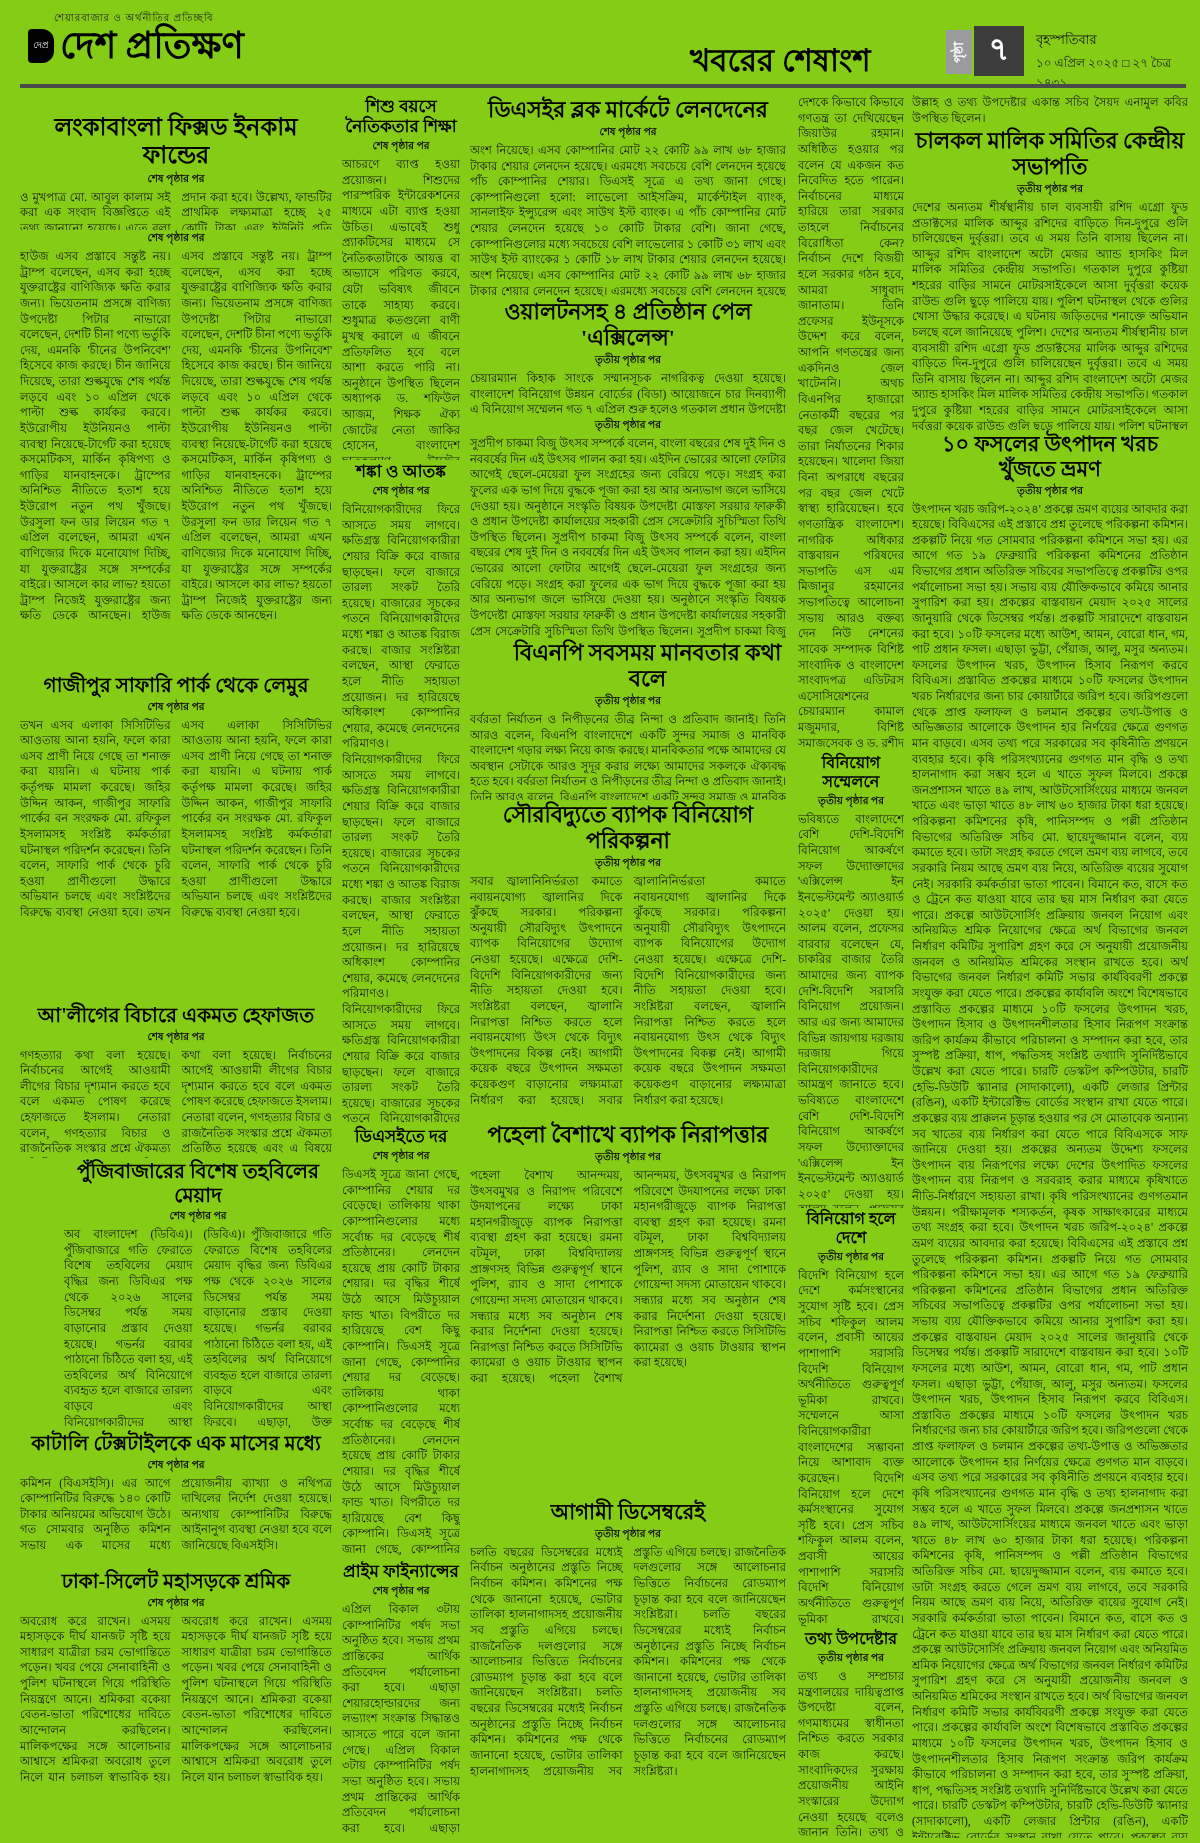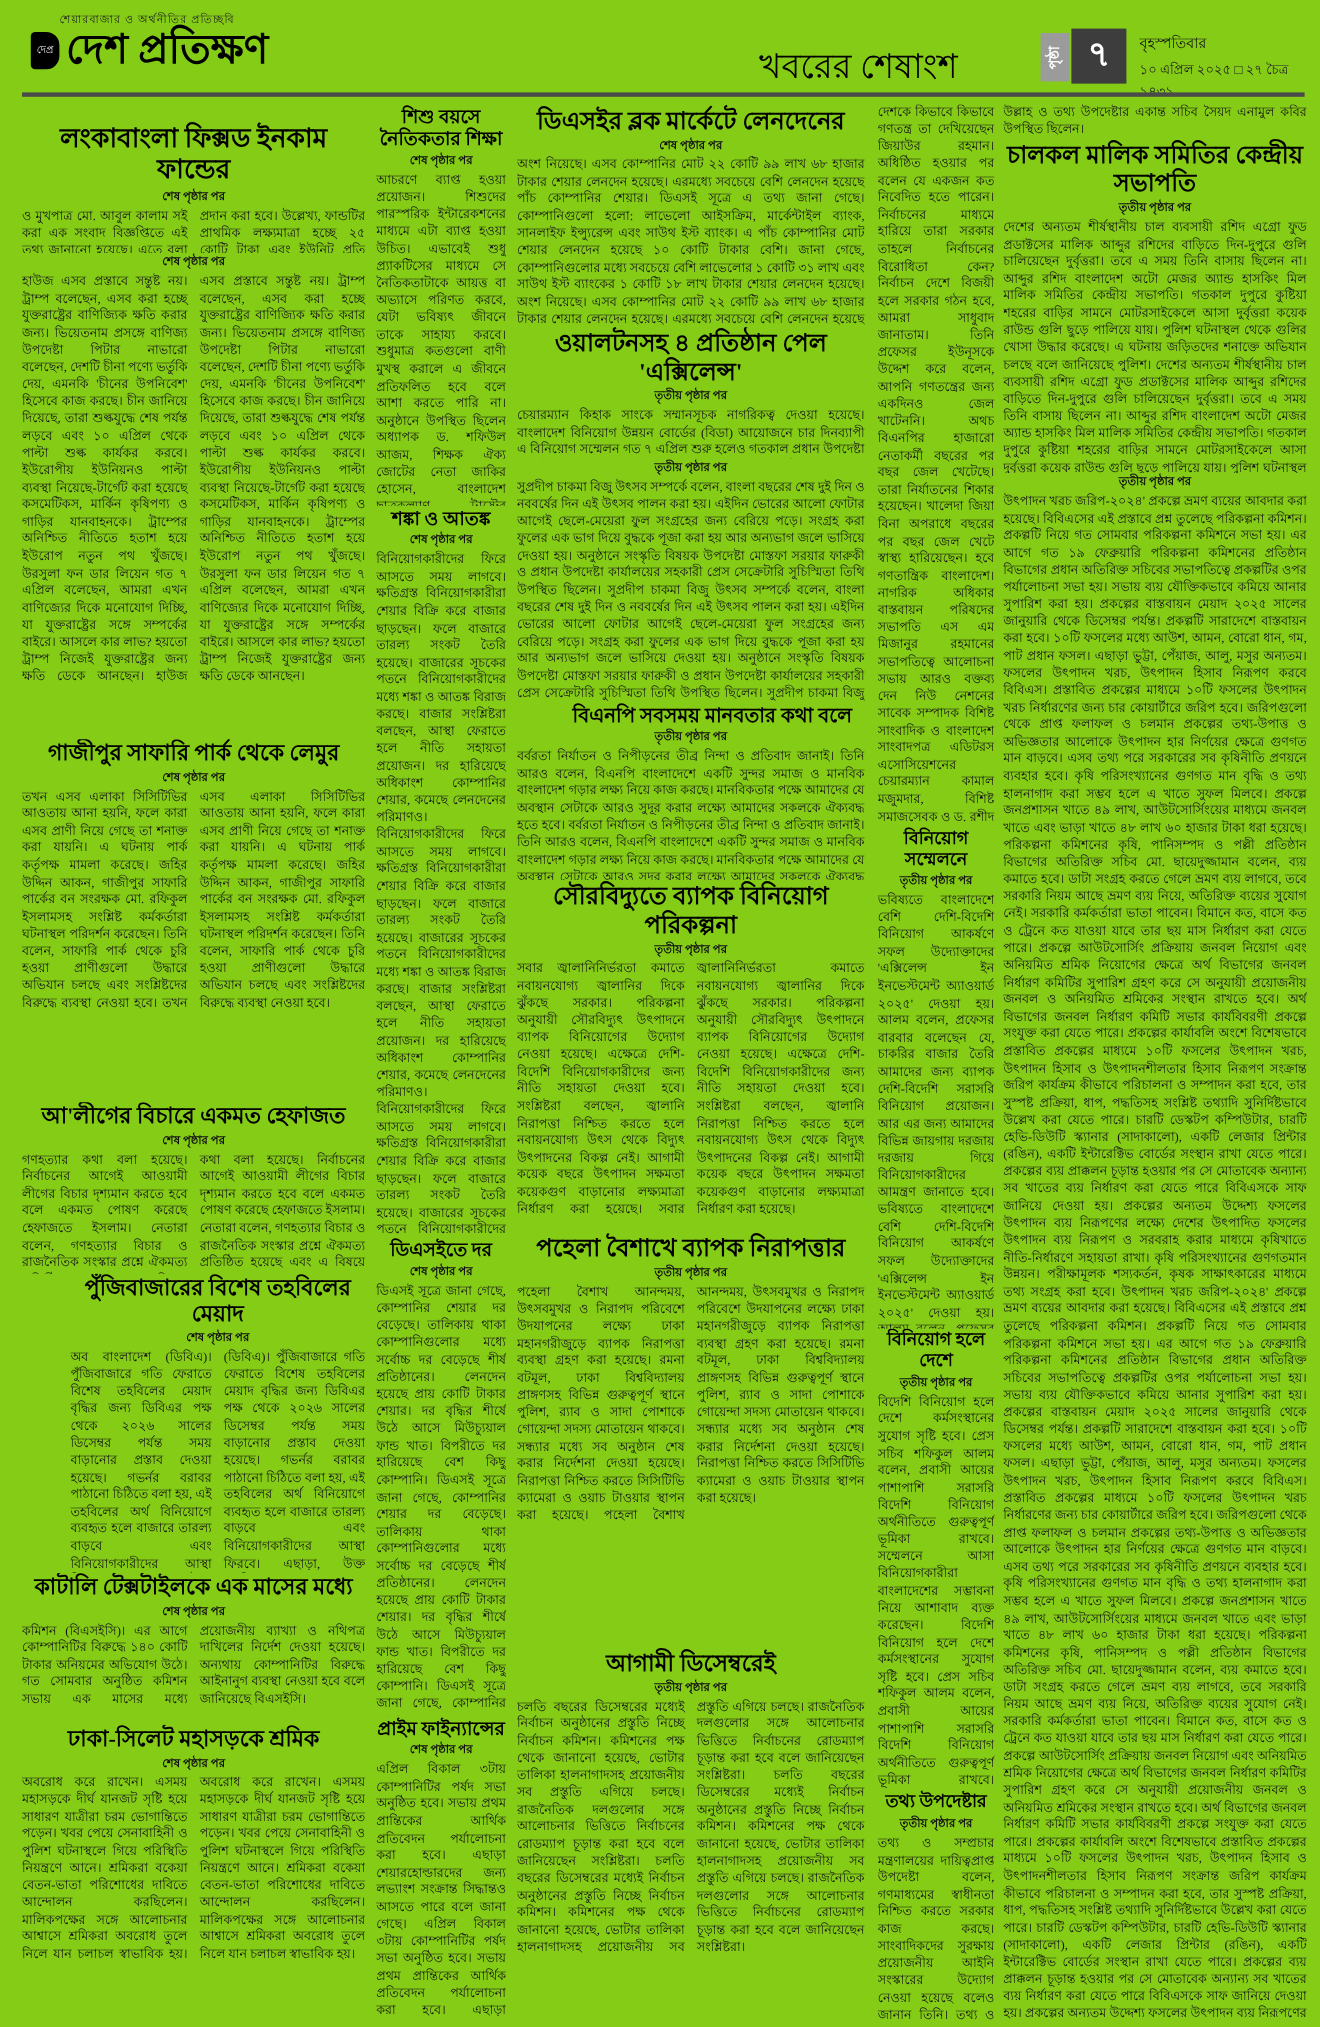--- a/index.html
+++ b/index.html
@@ -6,21 +6,21 @@
   #page{position:relative;width:1200px;height:1843px;background:#84cc16;margin:0 auto;
         font-family:"Liberation Serif","DejaVu Serif",serif;color:#141414;overflow:hidden;}
   
   #masthead{position:absolute;left:0;top:0;width:1200px;height:88px;}
   #logo-wrap{position:absolute;left:28px;top:10px;}
   #logo-tagline{font-size:10px;letter-spacing:1px;color:#222;margin-left:26px;}
   #logo-row{display:flex;align-items:center;gap:6px;}
   #logo-mark{width:26px;height:34px;background:#000;border-radius:4px 12px 12px 4px;
              color:#fff;font-size:9px;display:flex;align-items:center;justify-content:center;}
   #logo-text{font-size:37px;font-weight:bold;color:#000;line-height:1;}
-  #section-title{position:absolute;left:690px;top:36px;font-size:31px;font-weight:normal;color:#000;}
+  #section-title{position:absolute;left:690px;top:36px;font-size:31px;font-weight:bold;color:#000;}
   #page-label-box{position:absolute;left:946px;top:30px;width:26px;height:44px;background:#9b9b9b;
                   color:#fff;display:flex;align-items:center;justify-content:center;
                   writing-mode:vertical-rl;transform:rotate(180deg);font-size:13px;font-weight:bold;}
   #page-number-box{position:absolute;left:974px;top:26px;width:50px;height:50px;background:#3d3d3d;
                    color:#fff;display:flex;align-items:center;justify-content:center;
                    font-size:32px;font-weight:bold;}
   #day-date{position:absolute;left:1036px;top:30px;}
   #day{font-size:13px;font-weight:normal;color:#111;}
   #date{font-size:12px;color:#222;margin-top:3px;}
   #masthead-rule{position:absolute;left:20px;top:84px;width:1166px;height:4px;background:#4a4a4a;}
@@ -122,21 +122,21 @@
         <div class="article" style="height: 120px;">
           <div class="headline" style="font-size: 22px;">ওয়ালটনসহ ৪ প্রতিষ্ঠান পেল 'এক্সিলেন্স'</div>
           <div class="continued">তৃতীয় পৃষ্ঠার পর</div>
           <div class="body-text">চেয়ারম্যান কিহাক সাংকে সম্মানসূচক নাগরিকত্ব দেওয়া হয়েছে। বাংলাদেশ বিনিয়োগ উন্নয়ন বোর্ডের (বিডা) আয়োজনে চার দিনব্যাপী এ বিনিয়োগ সম্মেলন গত ৭ এপ্রিল শুরু হলেও গতকাল প্রধান উপদেষ্টা আনুষ্ঠানিকভাবে উদ্বোধন ঘোষণা করেন। চার দিনব্যাপী এ সম্মেলনে পাঁচটি খাতকে অগ্রাধিকার দেওয়া হচ্ছে। সেগুলো- নবায়নযোগ্য জ্বালানি, ডিজিটাল ইকোনমি, টেক্সটাইল ও অ্যাপারেল, স্বাস্থ্য ও ফার্মাসিউটিক্যালস এবং কৃষি প্রক্রিয়াজাতকরণ। চেয়ারম্যান কিহাক সাংকে সম্মানসূচক নাগরিকত্ব দেওয়া হয়েছে। বাংলাদেশ বিনিয়োগ উন্নয়ন বোর্ডের (বিডা) আয়োজনে চার দিনব্যাপী এ বিনিয়োগ সম্মেলন গত ৭ এপ্রিল শুরু হলেও গতকাল প্রধান উপদেষ্টা আনুষ্ঠানিকভাবে উদ্বোধন ঘোষণা করেন। চার দিনব্যাপী এ সম্মেলনে পাঁচটি খাতকে অগ্রাধিকার দেওয়া হচ্ছে। সেগুলো- নবায়নযোগ্য জ্বালানি, ডিজিটাল ইকোনমি, টেক্সটাইল ও অ্যাপারেল, স্বাস্থ্য ও ফার্মাসিউটিক্যালস এবং কৃষি প্রক্রিয়াজাতকরণ।</div>
         </div>
         <div class="article" style="height: 221px;">
           <div class="continued">তৃতীয় পৃষ্ঠার পর</div>
           <div class="body-text">সুপ্রদীপ চাকমা বিজু উৎসব সম্পর্কে বলেন, বাংলা বছরের শেষ দুই দিন ও নববর্ষের দিন এই উৎসব পালন করা হয়। এইদিন ভোরের আলো ফোটার আগেই ছেলে-মেয়েরা ফুল সংগ্রহের জন্য বেরিয়ে পড়ে। সংগ্রহ করা ফুলের এক ভাগ দিয়ে বুদ্ধকে পূজা করা হয় আর অন্যভাগ জলে ভাসিয়ে দেওয়া হয়। অনুষ্ঠানে সংস্কৃতি বিষয়ক উপদেষ্টা মোস্তফা সরয়ার ফারুকী ও প্রধান উপদেষ্টা কার্যালয়ের সহকারী প্রেস সেক্রেটারি সুচিস্মিতা তিথি উপস্থিত ছিলেন। সুপ্রদীপ চাকমা বিজু উৎসব সম্পর্কে বলেন, বাংলা বছরের শেষ দুই দিন ও নববর্ষের দিন এই উৎসব পালন করা হয়। এইদিন ভোরের আলো ফোটার আগেই ছেলে-মেয়েরা ফুল সংগ্রহের জন্য বেরিয়ে পড়ে। সংগ্রহ করা ফুলের এক ভাগ দিয়ে বুদ্ধকে পূজা করা হয় আর অন্যভাগ জলে ভাসিয়ে দেওয়া হয়। অনুষ্ঠানে সংস্কৃতি বিষয়ক উপদেষ্টা মোস্তফা সরয়ার ফারুকী ও প্রধান উপদেষ্টা কার্যালয়ের সহকারী প্রেস সেক্রেটারি সুচিস্মিতা তিথি উপস্থিত ছিলেন। সুপ্রদীপ চাকমা বিজু উৎসব সম্পর্কে বলেন, বাংলা বছরের শেষ দুই দিন ও নববর্ষের দিন এই উৎসব পালন করা হয়। এইদিন ভোরের আলো ফোটার আগেই ছেলে-মেয়েরা ফুল সংগ্রহের জন্য বেরিয়ে পড়ে। সংগ্রহ করা ফুলের এক ভাগ দিয়ে বুদ্ধকে পূজা করা হয় আর অন্যভাগ জলে ভাসিয়ে দেওয়া হয়। অনুষ্ঠানে সংস্কৃতি বিষয়ক উপদেষ্টা মোস্তফা সরয়ার ফারুকী ও প্রধান উপদেষ্টা কার্যালয়ের সহকারী প্রেস সেক্রেটারি সুচিস্মিতা তিথি উপস্থিত ছিলেন।</div>
         </div>
         <div class="article" style="height: 162px;">
-          <div class="headline" style="font-size: 18px; margin-left: 39px;">বিএনপি সবসময় মানবতার কথা বলে</div>
+          <div class="headline" style="font-size: 22px; margin-left: 39px;">বিএনপি সবসময় মানবতার কথা বলে</div>
           <div class="continued">তৃতীয় পৃষ্ঠার পর</div>
           <div class="body-text">বর্বরতা নির্যাতন ও নিপীড়নের তীব্র নিন্দা ও প্রতিবাদ জানাই। তিনি আরও বলেন, বিএনপি বাংলাদেশে একটি সুন্দর সমাজ ও মানবিক বাংলাদেশ গড়ার লক্ষ্য নিয়ে কাজ করছে। মানবিকতার পক্ষে আমাদের যে অবস্থান সেটাকে আরও সুদূর করার লক্ষ্যে আমাদের সকলকে ঐক্যবদ্ধ হতে হবে। বর্বরতা নির্যাতন ও নিপীড়নের তীব্র নিন্দা ও প্রতিবাদ জানাই। তিনি আরও বলেন, বিএনপি বাংলাদেশে একটি সুন্দর সমাজ ও মানবিক বাংলাদেশ গড়ার লক্ষ্য নিয়ে কাজ করছে। মানবিকতার পক্ষে আমাদের যে অবস্থান সেটাকে আরও সুদূর করার লক্ষ্যে আমাদের সকলকে ঐক্যবদ্ধ হতে হবে। বর্বরতা নির্যাতন ও নিপীড়নের তীব্র নিন্দা ও প্রতিবাদ জানাই। তিনি আরও বলেন, বিএনপি বাংলাদেশে একটি সুন্দর সমাজ ও মানবিক বাংলাদেশ গড়ার লক্ষ্য নিয়ে কাজ করছে। মানবিকতার পক্ষে আমাদের যে অবস্থান সেটাকে আরও সুদূর করার লক্ষ্যে আমাদের সকলকে ঐক্যবদ্ধ হতে হবে।</div>
         </div>
         <div class="article" style="height: 320px;">
           <div class="headline" style="font-size: 22px;">সৌরবিদ্যুতে ব্যাপক বিনিয়োগ পরিকল্পনা</div>
           <div class="continued">তৃতীয় পৃষ্ঠার পর</div>
           <div class="body-text cols-2">সবার জ্বালানিনির্ভরতা কমাতে নবায়নযোগ্য জ্বালানির দিকে ঝুঁকছে সরকার। পরিকল্পনা অনুযায়ী সৌরবিদ্যুৎ উৎপাদনে ব্যাপক বিনিয়োগের উদ্যোগ নেওয়া হয়েছে। এক্ষেত্রে দেশি-বিদেশি বিনিয়োগকারীদের জন্য নীতি সহায়তা দেওয়া হবে। সংশ্লিষ্টরা বলছেন, জ্বালানি নিরাপত্তা নিশ্চিত করতে হলে নবায়নযোগ্য উৎস থেকে বিদ্যুৎ উৎপাদনের বিকল্প নেই। আগামী কয়েক বছরে উৎপাদন সক্ষমতা কয়েকগুণ বাড়ানোর লক্ষ্যমাত্রা নির্ধারণ করা হয়েছে। সবার জ্বালানিনির্ভরতা কমাতে নবায়নযোগ্য জ্বালানির দিকে ঝুঁকছে সরকার। পরিকল্পনা অনুযায়ী সৌরবিদ্যুৎ উৎপাদনে ব্যাপক বিনিয়োগের উদ্যোগ নেওয়া হয়েছে। এক্ষেত্রে দেশি-বিদেশি বিনিয়োগকারীদের জন্য নীতি সহায়তা দেওয়া হবে। সংশ্লিষ্টরা বলছেন, জ্বালানি নিরাপত্তা নিশ্চিত করতে হলে নবায়নযোগ্য উৎস থেকে বিদ্যুৎ উৎপাদনের বিকল্প নেই। আগামী কয়েক বছরে উৎপাদন সক্ষমতা কয়েকগুণ বাড়ানোর লক্ষ্যমাত্রা নির্ধারণ করা হয়েছে।</div>
         </div>
         <div class="article" style="height: 378px;">
           <div class="headline" style="font-size: 22px;">পহেলা বৈশাখে ব্যাপক নিরাপত্তার</div>
@@ -170,18 +170,19 @@
         </div>
       </div>
       <div class="band" style="left: 912px; width: 276px;">
         <div class="article" style="height: 335px;">
           <div class="pre-line">উল্লাহ ও তথ্য উপদেষ্টার একান্ত সচিব সৈয়দ এনামুল কবির উপস্থিত ছিলেন।</div>
           <div class="headline" style="font-size: 22px;">চালকল মালিক সমিতির কেন্দ্রীয় সভাপতি</div>
           <div class="continued">তৃতীয় পৃষ্ঠার পর</div>
           <div class="body-text">দেশের অন্যতম শীর্ষস্থানীয় চাল ব্যবসায়ী রশিদ এগ্রো ফুড প্রডাক্টসের মালিক আব্দুর রশিদের বাড়িতে দিন-দুপুরে গুলি চালিয়েছেন দুর্বৃত্তরা। তবে এ সময় তিনি বাসায় ছিলেন না। আব্দুর রশিদ বাংলাদেশ অটো মেজর অ্যান্ড হাসকিং মিল মালিক সমিতির কেন্দ্রীয় সভাপতি। গতকাল দুপুরে কুষ্টিয়া শহরের বাড়ির সামনে মোটরসাইকেলে আসা দুর্বৃত্তরা কয়েক রাউন্ড গুলি ছুড়ে পালিয়ে যায়। পুলিশ ঘটনাস্থল থেকে গুলির খোসা উদ্ধার করেছে। এ ঘটনায় জড়িতদের শনাক্তে অভিযান চলছে বলে জানিয়েছে পুলিশ। দেশের অন্যতম শীর্ষস্থানীয় চাল ব্যবসায়ী রশিদ এগ্রো ফুড প্রডাক্টসের মালিক আব্দুর রশিদের বাড়িতে দিন-দুপুরে গুলি চালিয়েছেন দুর্বৃত্তরা। তবে এ সময় তিনি বাসায় ছিলেন না। আব্দুর রশিদ বাংলাদেশ অটো মেজর অ্যান্ড হাসকিং মিল মালিক সমিতির কেন্দ্রীয় সভাপতি। গতকাল দুপুরে কুষ্টিয়া শহরের বাড়ির সামনে মোটরসাইকেলে আসা দুর্বৃত্তরা কয়েক রাউন্ড গুলি ছুড়ে পালিয়ে যায়। পুলিশ ঘটনাস্থল থেকে গুলির খোসা উদ্ধার করেছে। এ ঘটনায় জড়িতদের শনাক্তে অভিযান চলছে বলে জানিয়েছে পুলিশ। দেশের অন্যতম শীর্ষস্থানীয় চাল ব্যবসায়ী রশিদ এগ্রো ফুড প্রডাক্টসের মালিক আব্দুর রশিদের বাড়িতে দিন-দুপুরে গুলি চালিয়েছেন দুর্বৃত্তরা। তবে এ সময় তিনি বাসায় ছিলেন না। আব্দুর রশিদ বাংলাদেশ অটো মেজর অ্যান্ড হাসকিং মিল মালিক সমিতির কেন্দ্রীয় সভাপতি। গতকাল দুপুরে কুষ্টিয়া শহরের বাড়ির সামনে মোটরসাইকেলে আসা দুর্বৃত্তরা কয়েক রাউন্ড গুলি ছুড়ে পালিয়ে যায়। পুলিশ ঘটনাস্থল থেকে গুলির খোসা উদ্ধার করেছে। এ ঘটনায় জড়িতদের শনাক্তে অভিযান চলছে বলে জানিয়েছে পুলিশ।</div>
         </div>
         <div class="article" style="height: 1408px;">
+          <div class="headline" style="font-size: 21px;">১০ ফসলের উৎপাদন খরচ খুঁজতে ভ্রমণ</div>
           <div class="continued">তৃতীয় পৃষ্ঠার পর</div>
           <div class="body-text">উৎপাদন খরচ জরিপ-২০২৪' প্রকল্পে ভ্রমণ ব্যয়ের আবদার করা হয়েছে। বিবিএসের এই প্রস্তাবে প্রশ্ন তুলেছে পরিকল্পনা কমিশন। প্রকল্পটি নিয়ে গত সোমবার পরিকল্পনা কমিশনে সভা হয়। এর আগে গত ১৯ ফেব্রুয়ারি পরিকল্পনা কমিশনের প্রতিষ্ঠান বিভাগের প্রধান অতিরিক্ত সচিবের সভাপতিত্বে প্রকল্পটির ওপর পর্যালোচনা সভা হয়। সভায় ব্যয় যৌক্তিকভাবে কমিয়ে আনার সুপারিশ করা হয়। প্রকল্পের বাস্তবায়ন মেয়াদ ২০২৫ সালের জানুয়ারি থেকে ডিসেম্বর পর্যন্ত। প্রকল্পটি সারাদেশে বাস্তবায়ন করা হবে। ১০টি ফসলের মধ্যে আউশ, আমন, বোরো ধান, গম, পাট প্রধান ফসল। এছাড়া ভুট্টা, পেঁয়াজ, আলু, মসুর অন্যতম। ফসলের উৎপাদন খরচ, উৎপাদন হিসাব নিরূপণ করবে বিবিএস। প্রস্তাবিত প্রকল্পের মাধ্যমে ১০টি ফসলের উৎপাদন খরচ নির্ধারণের জন্য চার কোয়ার্টারে জরিপ হবে। জরিপগুলো থেকে প্রাপ্ত ফলাফল ও চলমান প্রকল্পের তথ্য-উপাত্ত ও অভিজ্ঞতার আলোকে উৎপাদন হার নির্ণয়ের ক্ষেত্রে গুণগত মান বাড়বে। এসব তথ্য পরে সরকারের সব কৃষিনীতি প্রণয়নে ব্যবহার হবে। কৃষি পরিসংখ্যানের গুণগত মান বৃদ্ধি ও তথ্য হালনাগাদ করা সম্ভব হলে এ খাতে সুফল মিলবে। প্রকল্পে জনপ্রশাসন খাতে ৪৯ লাখ, আউটসোর্সিংয়ের মাধ্যমে জনবল খাতে এবং ভাড়া খাতে ৪৮ লাখ ৬০ হাজার টাকা ধরা হয়েছে। পরিকল্পনা কমিশনের কৃষি, পানিসম্পদ ও পল্লী প্রতিষ্ঠান বিভাগের অতিরিক্ত সচিব মো. ছায়েদুজ্জামান বলেন, ব্যয় কমাতে হবে। ডাটা সংগ্রহ করতে গেলে ভ্রমণ ব্যয় লাগবে, তবে সরকারি নিয়ম আছে ভ্রমণ ব্যয় নিয়ে, অতিরিক্ত ব্যয়ের সুযোগ নেই। সরকারি কর্মকর্তারা ভাতা পাবেন। বিমানে কত, বাসে কত ও ট্রেনে কত যাওয়া যাবে তার ছয় মাস নির্ধারণ করা যেতে পারে। প্রকল্পে আউটসোর্সিং প্রক্রিয়ায় জনবল নিয়োগ এবং অনিয়মিত শ্রমিক নিয়োগের ক্ষেত্রে অর্থ বিভাগের জনবল নির্ধারণ কমিটির সুপারিশ গ্রহণ করে সে অনুযায়ী প্রয়োজনীয় জনবল ও অনিয়মিত শ্রমিকের সংস্থান রাখতে হবে। অর্থ বিভাগের জনবল নির্ধারণ কমিটি সভার কার্যবিবরণী প্রকল্পে সংযুক্ত করা যেতে পারে। প্রকল্পের কার্যাবলি অংশে বিশেষভাবে প্রস্তাবিত প্রকল্পের মাধ্যমে ১০টি ফসলের উৎপাদন খরচ, উৎপাদন হিসাব ও উৎপাদনশীলতার হিসাব নিরূপণ সংক্রান্ত জরিপ কার্যক্রম কীভাবে পরিচালনা ও সম্পাদন করা হবে, তার সুস্পষ্ট প্রক্রিয়া, ধাপ, পদ্ধতিসহ সংশ্লিষ্ট তথ্যাদি সুনির্দিষ্টভাবে উল্লেখ করা যেতে পারে। চারটি ডেস্কটপ কম্পিউটার, চারটি হেভি-ডিউটি স্ক্যানার (সাদাকালো), একটি লেজার প্রিন্টার (রঙিন), একটি ইন্টারেক্টিভ বোর্ডের সংস্থান রাখা যেতে পারে। প্রকল্পের ব্যয় প্রাক্কলন চূড়ান্ত হওয়ার পর সে মোতাবেক অন্যান্য সব খাতের ব্যয় নির্ধারণ করা যেতে পারে বিবিএসকে সাফ জানিয়ে দেওয়া হয়। প্রকল্পের অন্যতম উদ্দেশ্য ফসলের উৎপাদন ব্যয় নিরূপণের লক্ষ্যে দেশের উৎপাদিত ফসলের উৎপাদন ব্যয় নিরূপণ ও সরবরাহ করার মাধ্যমে কৃষিখাতে নীতি-নির্ধারণে সহায়তা রাখা। কৃষি পরিসংখ্যানের গুণগতমান উন্নয়ন। পরীক্ষামূলক শস্যকর্তন, কৃষক সাক্ষাৎকারের মাধ্যমে তথ্য সংগ্রহ করা হবে। উৎপাদন খরচ জরিপ-২০২৪' প্রকল্পে ভ্রমণ ব্যয়ের আবদার করা হয়েছে। বিবিএসের এই প্রস্তাবে প্রশ্ন তুলেছে পরিকল্পনা কমিশন। প্রকল্পটি নিয়ে গত সোমবার পরিকল্পনা কমিশনে সভা হয়। এর আগে গত ১৯ ফেব্রুয়ারি পরিকল্পনা কমিশনের প্রতিষ্ঠান বিভাগের প্রধান অতিরিক্ত সচিবের সভাপতিত্বে প্রকল্পটির ওপর পর্যালোচনা সভা হয়। সভায় ব্যয় যৌক্তিকভাবে কমিয়ে আনার সুপারিশ করা হয়। প্রকল্পের বাস্তবায়ন মেয়াদ ২০২৫ সালের জানুয়ারি থেকে ডিসেম্বর পর্যন্ত। প্রকল্পটি সারাদেশে বাস্তবায়ন করা হবে। ১০টি ফসলের মধ্যে আউশ, আমন, বোরো ধান, গম, পাট প্রধান ফসল। এছাড়া ভুট্টা, পেঁয়াজ, আলু, মসুর অন্যতম। ফসলের উৎপাদন খরচ, উৎপাদন হিসাব নিরূপণ করবে বিবিএস। প্রস্তাবিত প্রকল্পের মাধ্যমে ১০টি ফসলের উৎপাদন খরচ নির্ধারণের জন্য চার কোয়ার্টারে জরিপ হবে। জরিপগুলো থেকে প্রাপ্ত ফলাফল ও চলমান প্রকল্পের তথ্য-উপাত্ত ও অভিজ্ঞতার আলোকে উৎপাদন হার নির্ণয়ের ক্ষেত্রে গুণগত মান বাড়বে। এসব তথ্য পরে সরকারের সব কৃষিনীতি প্রণয়নে ব্যবহার হবে। কৃষি পরিসংখ্যানের গুণগত মান বৃদ্ধি ও তথ্য হালনাগাদ করা সম্ভব হলে এ খাতে সুফল মিলবে। প্রকল্পে জনপ্রশাসন খাতে ৪৯ লাখ, আউটসোর্সিংয়ের মাধ্যমে জনবল খাতে এবং ভাড়া খাতে ৪৮ লাখ ৬০ হাজার টাকা ধরা হয়েছে। পরিকল্পনা কমিশনের কৃষি, পানিসম্পদ ও পল্লী প্রতিষ্ঠান বিভাগের অতিরিক্ত সচিব মো. ছায়েদুজ্জামান বলেন, ব্যয় কমাতে হবে। ডাটা সংগ্রহ করতে গেলে ভ্রমণ ব্যয় লাগবে, তবে সরকারি নিয়ম আছে ভ্রমণ ব্যয় নিয়ে, অতিরিক্ত ব্যয়ের সুযোগ নেই। সরকারি কর্মকর্তারা ভাতা পাবেন। বিমানে কত, বাসে কত ও ট্রেনে কত যাওয়া যাবে তার ছয় মাস নির্ধারণ করা যেতে পারে। প্রকল্পে আউটসোর্সিং প্রক্রিয়ায় জনবল নিয়োগ এবং অনিয়মিত শ্রমিক নিয়োগের ক্ষেত্রে অর্থ বিভাগের জনবল নির্ধারণ কমিটির সুপারিশ গ্রহণ করে সে অনুযায়ী প্রয়োজনীয় জনবল ও অনিয়মিত শ্রমিকের সংস্থান রাখতে হবে। অর্থ বিভাগের জনবল নির্ধারণ কমিটি সভার কার্যবিবরণী প্রকল্পে সংযুক্ত করা যেতে পারে। প্রকল্পের কার্যাবলি অংশে বিশেষভাবে প্রস্তাবিত প্রকল্পের মাধ্যমে ১০টি ফসলের উৎপাদন খরচ, উৎপাদন হিসাব ও উৎপাদনশীলতার হিসাব নিরূপণ সংক্রান্ত জরিপ কার্যক্রম কীভাবে পরিচালনা ও সম্পাদন করা হবে, তার সুস্পষ্ট প্রক্রিয়া, ধাপ, পদ্ধতিসহ সংশ্লিষ্ট তথ্যাদি সুনির্দিষ্টভাবে উল্লেখ করা যেতে পারে। চারটি ডেস্কটপ কম্পিউটার, চারটি হেভি-ডিউটি স্ক্যানার (সাদাকালো), একটি লেজার প্রিন্টার (রঙিন), একটি ইন্টারেক্টিভ বোর্ডের সংস্থান রাখা যেতে পারে। প্রকল্পের ব্যয় প্রাক্কলন চূড়ান্ত হওয়ার পর সে মোতাবেক অন্যান্য সব খাতের ব্যয় নির্ধারণ করা যেতে পারে বিবিএসকে সাফ জানিয়ে দেওয়া হয়। প্রকল্পের অন্যতম উদ্দেশ্য ফসলের উৎপাদন ব্যয় নিরূপণের লক্ষ্যে দেশের উৎপাদিত ফসলের উৎপাদন ব্যয় নিরূপণ ও সরবরাহ করার মাধ্যমে কৃষিখাতে নীতি-নির্ধারণে সহায়তা রাখা। কৃষি পরিসংখ্যানের গুণগতমান উন্নয়ন। পরীক্ষামূলক শস্যকর্তন, কৃষক সাক্ষাৎকারের মাধ্যমে তথ্য সংগ্রহ করা হবে।</div>
         </div>
       </div>
     </div>
 </div>
 
 </body></html>

